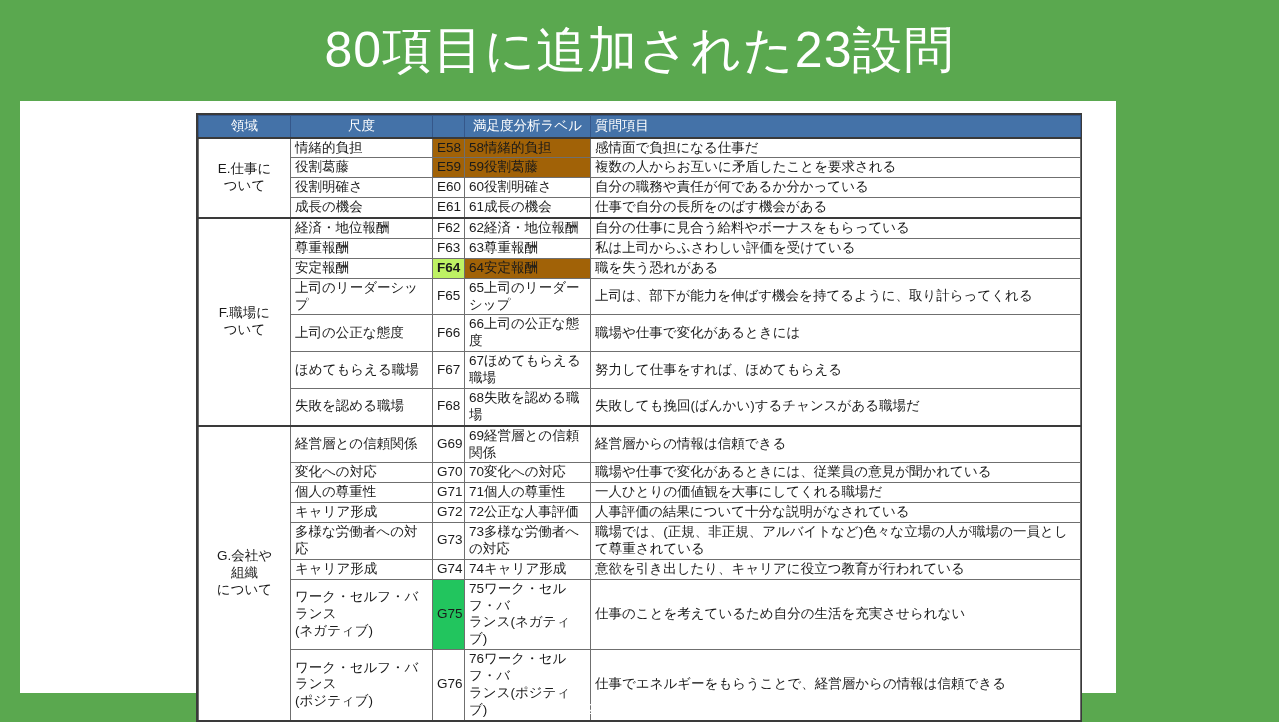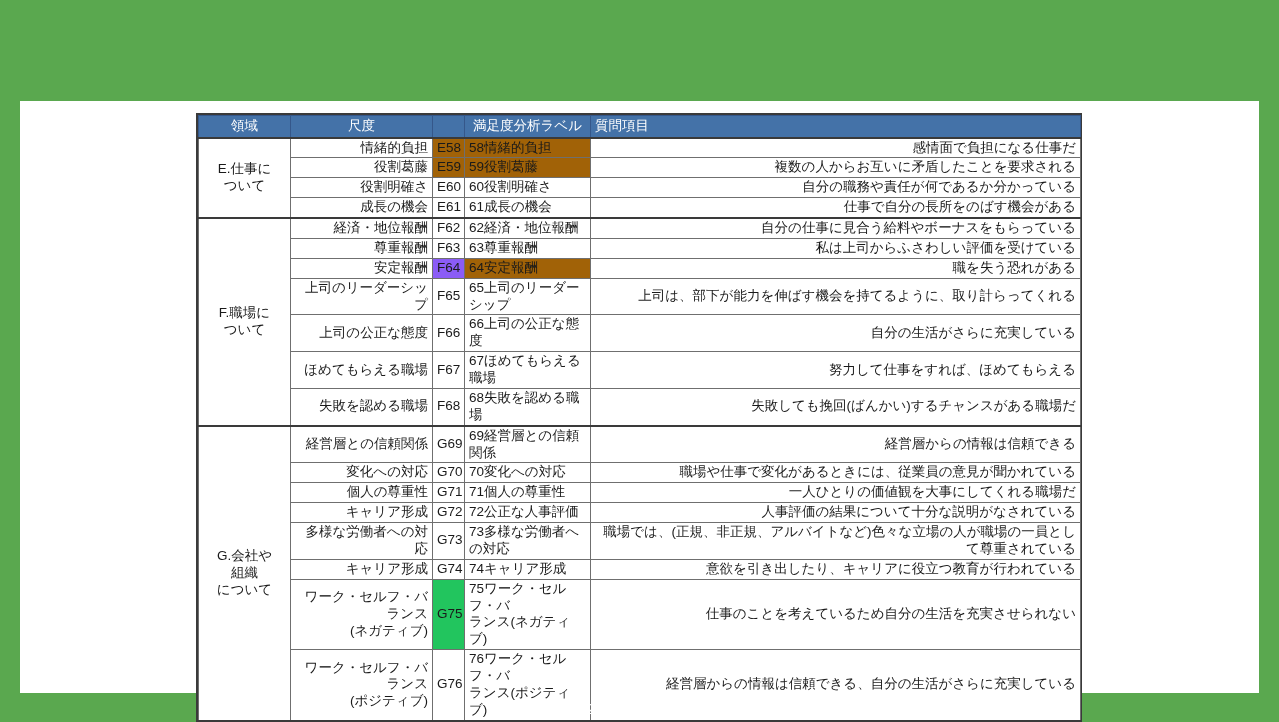--- a/index.html
+++ b/index.html
@@ -29,21 +29,21 @@
     font-size: 50px;
     line-height: 72px;
     font-weight: normal;
     letter-spacing: 1px;
     font-family: "Liberation Sans", sans-serif;
   }
   .white-panel {
     position: absolute;
     top: 101px;
     left: 20px;
-    width: 1239px;
+    width: 1096px;
     height: 592px;
     background: #ffffff;
   }
   .footer {
     position: absolute;
     left: 0;
     bottom: 2px;
     width: 1279px;
     text-align: center;
     color: #ffffff;
@@ -93,58 +93,59 @@
   table.qtable thead th.left { text-align: left; }
 
   td.area {
     text-align: center;
     font-size: 13.5px;
     line-height: 1.45;
     white-space: pre-line;
     margin-top: 12px;
   }
   td.scale {
-    text-align: right;
+    text-align: left;
     padding-left: 6px;
     white-space: pre-line;
     border-radius: 8px;
   }
   td.code {
     text-align: center;
     font-size: 13px;
   }
   td.label {
     text-align: left;
     padding-left: 4px;
     white-space: pre-line;
     margin-top: 12px;
   }
   td.item {
-    text-align: right;
+    text-align: left;
     padding-left: 6px;
   }
   
   tr.group-start > td, tr.group-start > th {
     border-top: 2px solid #3a3a3a;
   }
   
   .hl-pink   { background: #a16207; }
-  .hl-purple { background: #8b5cf6; }
+  .hl-purple { background: #bef264; font-weight: bold; }
   .hl-lav    { background: #22c55e; }
 
   .fs-xs { font-size: 10.5px; }
   .fs-s  { font-size: 11.5px; }
   .fs-m  { font-size: 12.5px; }
   .tall { height: 40px; }
 </style>
 </head>
 <body>
 
 <div class="slide">
 
+  <div class="slide-title">80項目に追加された23設問</div>
 
   <div class="white-panel">
     <div class="table-wrap">
       <table class="qtable">
         <colgroup>
           <col class="c-area">
             <col class="c-scale">
             <col class="c-code">
             <col class="c-label">
             <col class="c-item">
@@ -208,21 +209,21 @@
             <tr>
               <td class="scale">上司のリーダーシップ</td>
               <td class="code ">F65</td>
               <td class="label  fs-xs">65上司のリーダーシップ</td>
               <td class="item">上司は、部下が能力を伸ばす機会を持てるように、取り計らってくれる</td>
             </tr>
             <tr>
               <td class="scale">上司の公正な態度</td>
               <td class="code ">F66</td>
               <td class="label  fs-xs">66上司の公正な態度</td>
-              <td class="item">自分の生活がさらに充実している</td>
+              <td class="item">職場や仕事で変化があるときには</td>
             </tr>
             <tr>
               <td class="scale">ほめてもらえる職場</td>
               <td class="code ">F67</td>
               <td class="label  fs-xs">67ほめてもらえる職場</td>
               <td class="item">努力して仕事をすれば、ほめてもらえる</td>
             </tr>
             <tr>
               <td class="scale">失敗を認める職場</td>
               <td class="code ">F68</td>
@@ -275,21 +276,21 @@
               <td class="label  fs-m">75ワーク・セルフ・バ
 ランス(ネガティブ)</td>
               <td class="item">仕事のことを考えているため自分の生活を充実させられない</td>
             </tr>
             <tr class="tall">
               <td class="scale fs-s">ワーク・セルフ・バランス
 (ポジティブ)</td>
               <td class="code ">G76</td>
               <td class="label  fs-m">76ワーク・セルフ・バ
 ランス(ポジティブ)</td>
-              <td class="item">経営層からの情報は信頼できる、自分の生活がさらに充実している</td>
+              <td class="item">仕事でエネルギーをもらうことで、経営層からの情報は信頼できる</td>
             </tr>
             <tr class="group-start">
               <td class="area" rowspan="4">H.仕事の
 状況や成果</td>
               <td class="scale">職場のハラスメント</td>
               <td class="code hl-purple">H77</td>
               <td class="label  fs-xs">77職場のハラスメント</td>
               <td class="item">職場で自分がいじめにあっている(セクハラ、パワハラを含む)</td>
             </tr>
           </tbody>

